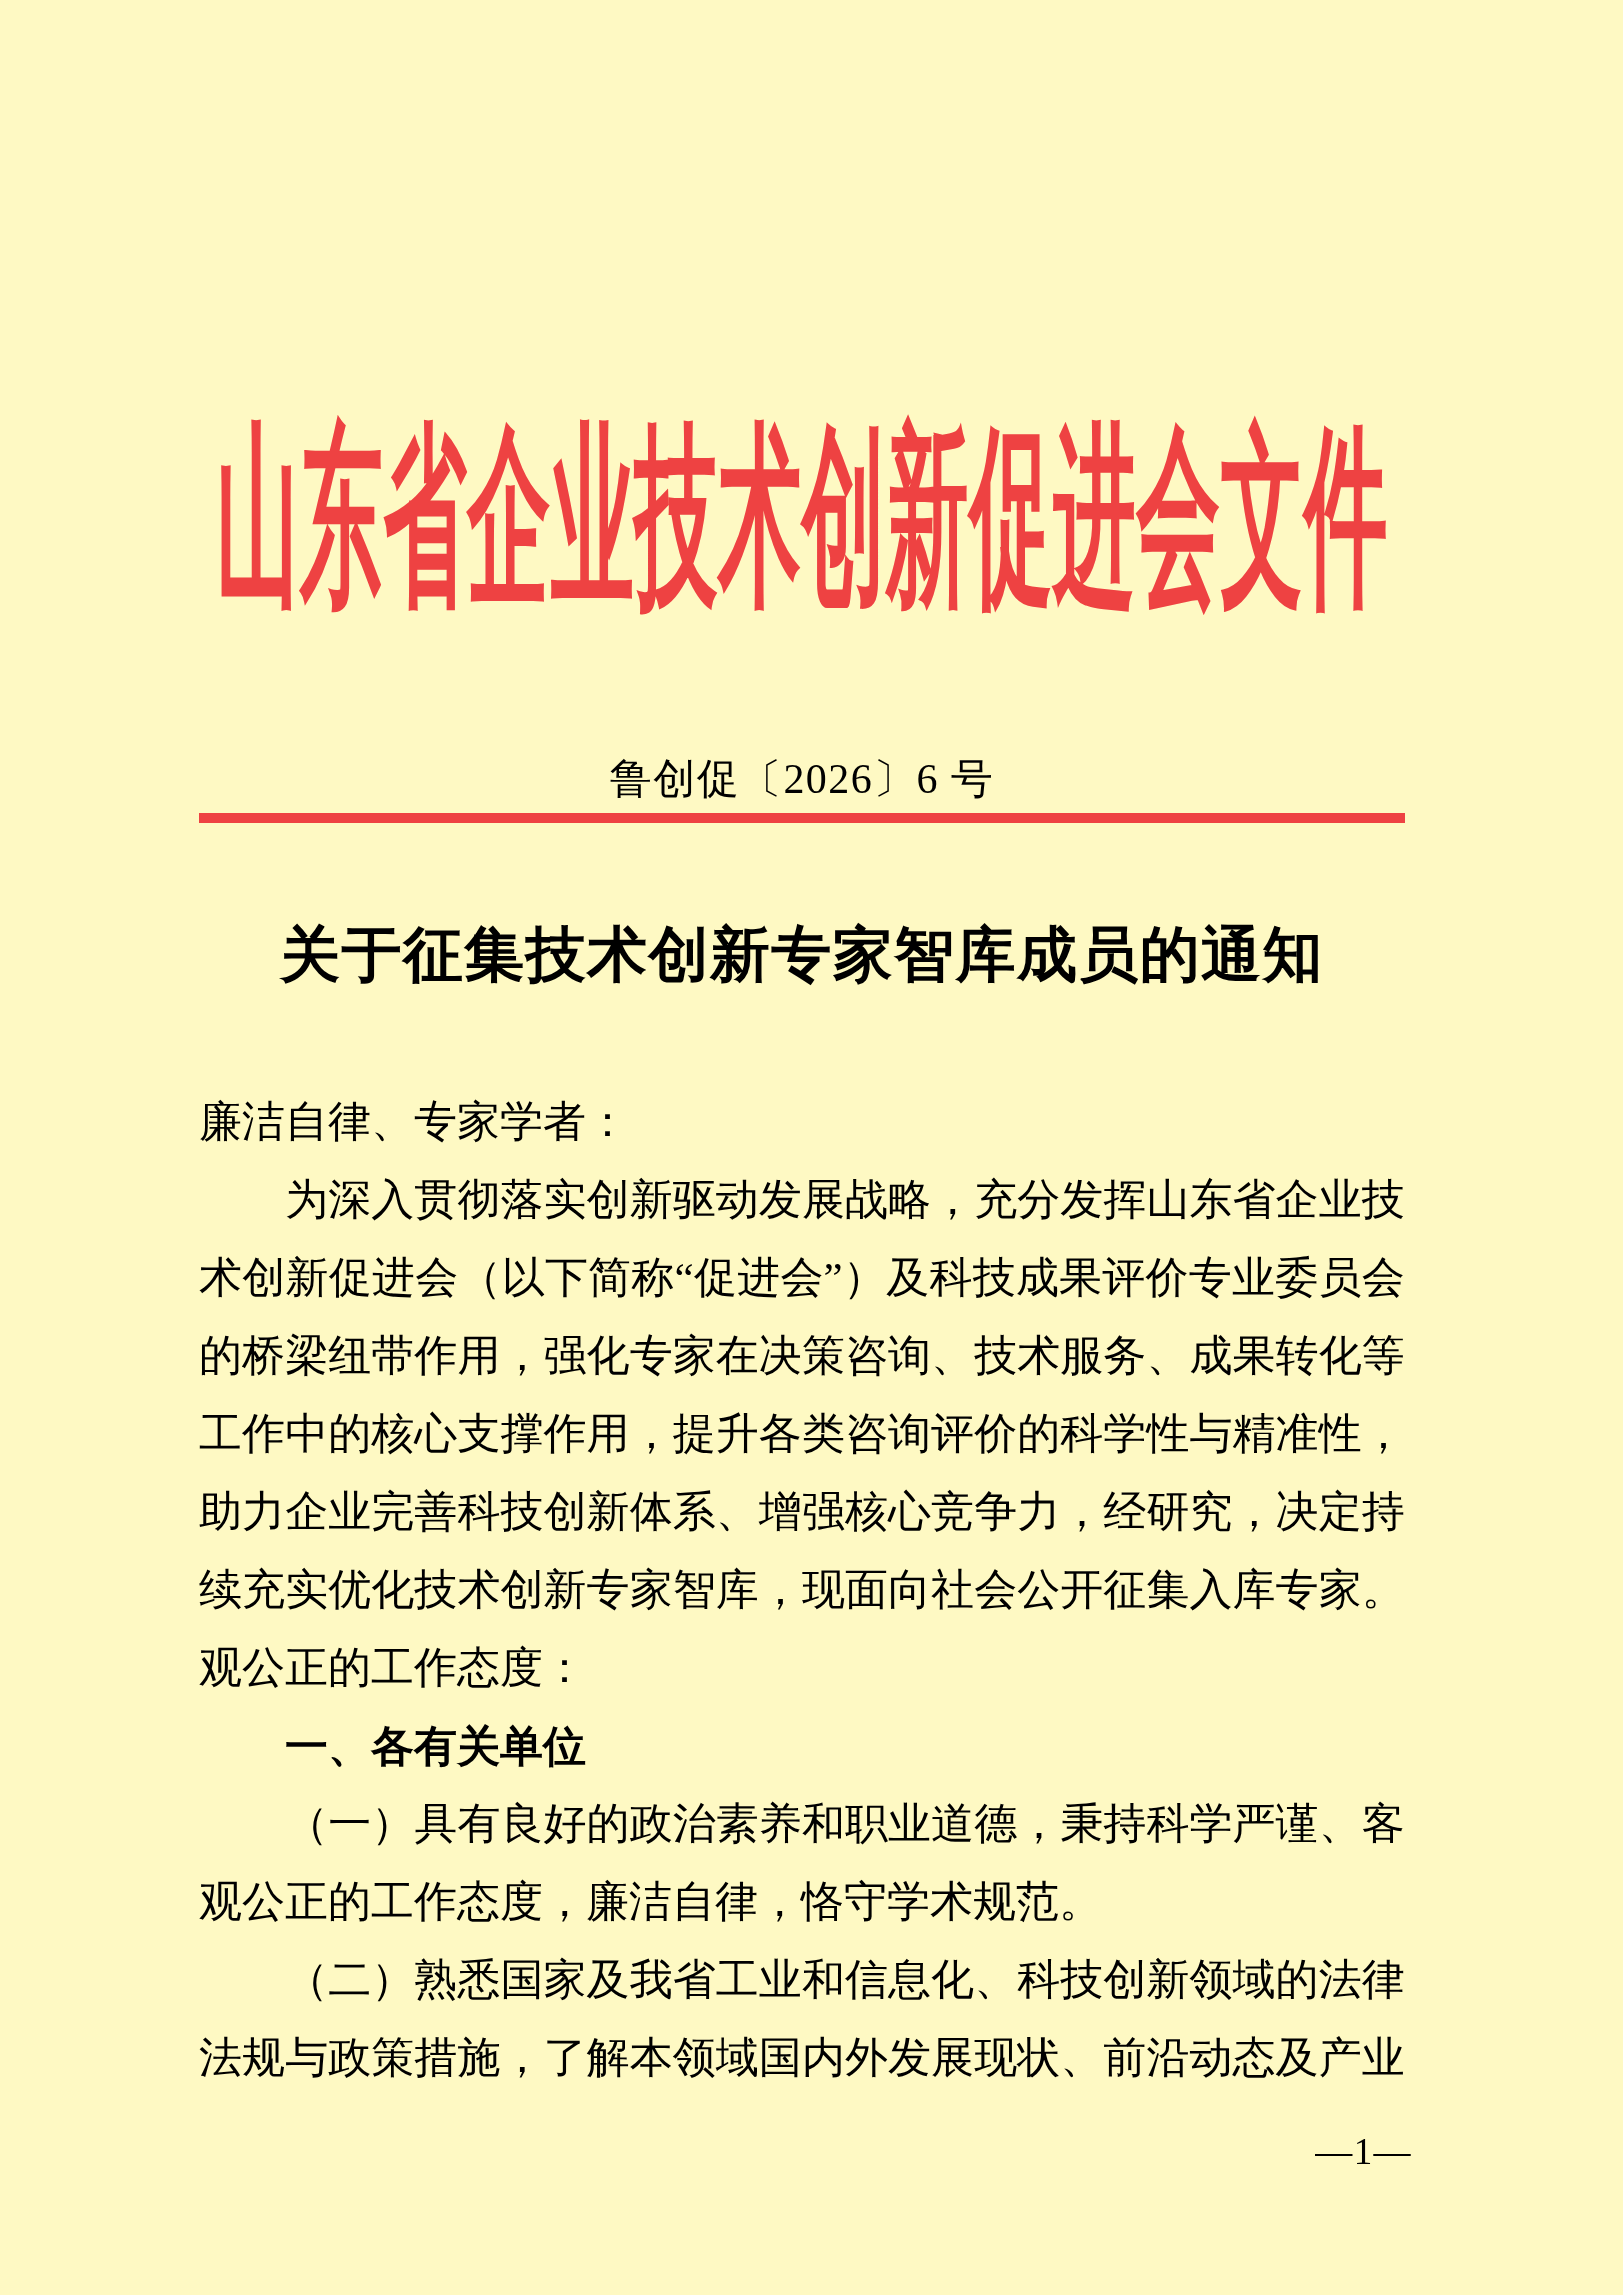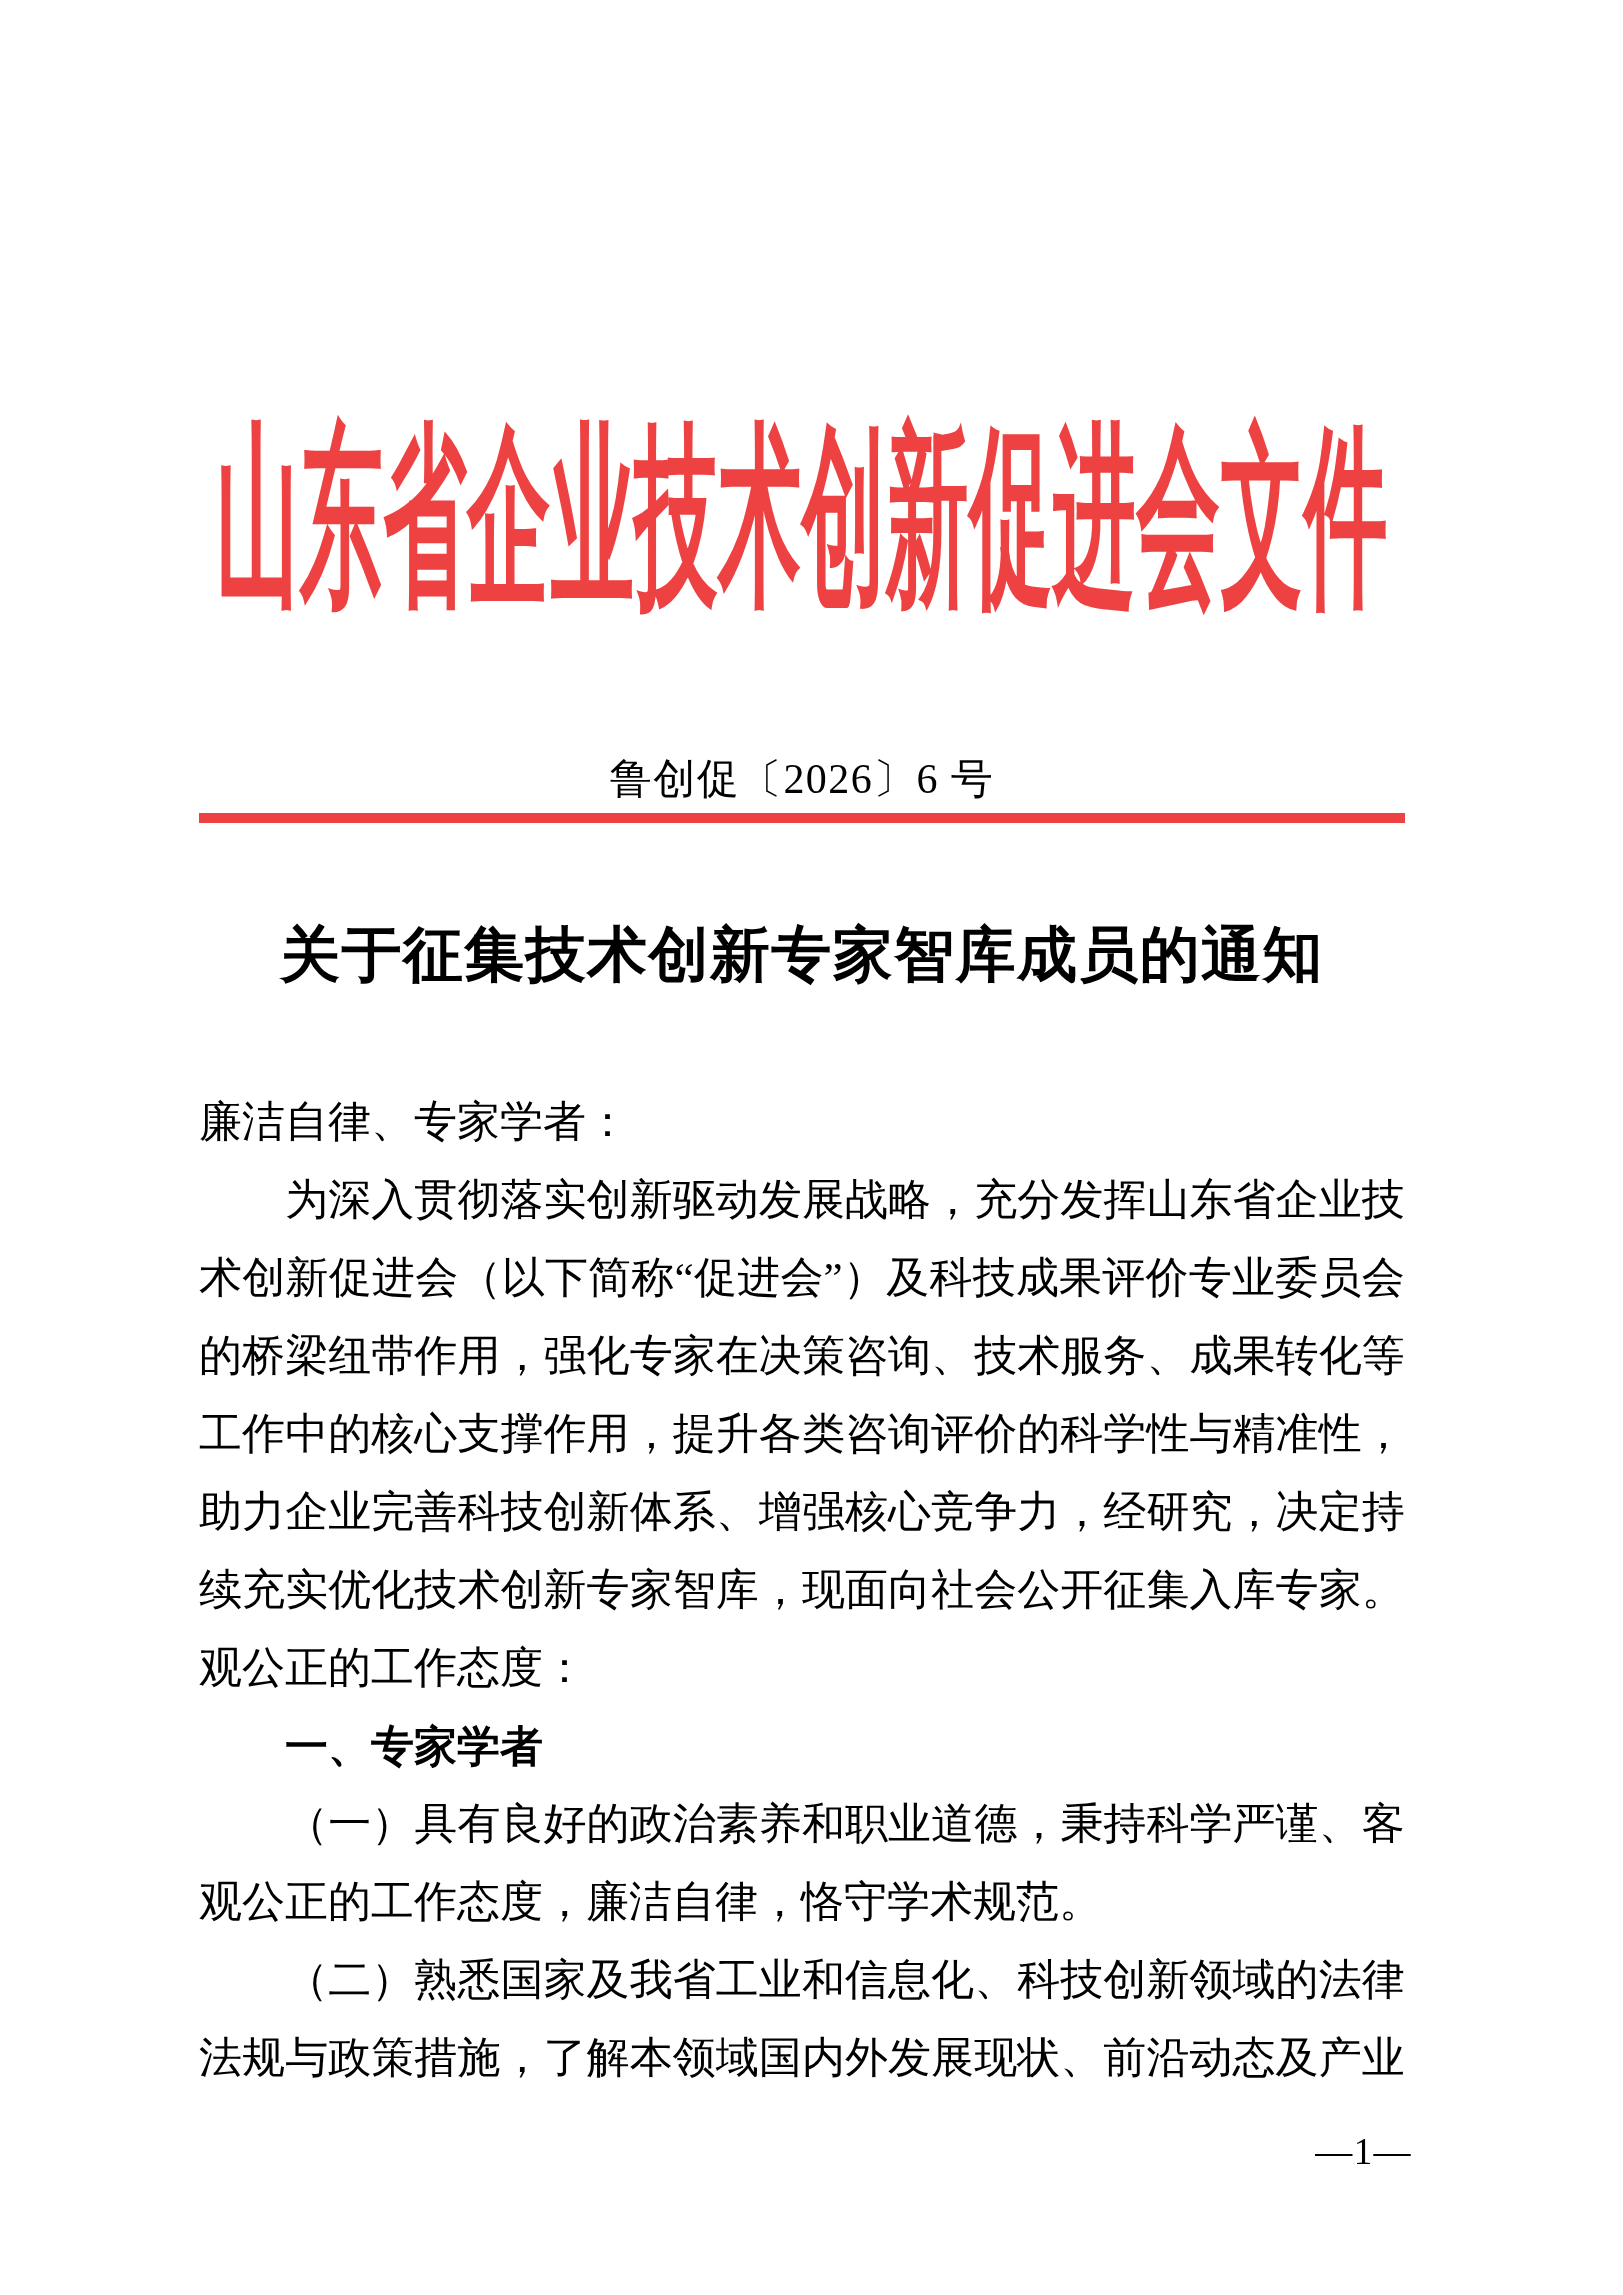--- a/index.html
+++ b/index.html
@@ -1,19 +1,19 @@
 <!DOCTYPE html>
 <html style="font-size:11px"><head>
 <meta charset="utf-8">
 <style>
   html,body{margin:0;padding:0;background:#9a9a9a;}
   .page{
     position:relative;
     width:1623px;height:2295px;
-    background:#ffffff;
+    background:#fef9c3;
     overflow:hidden;
     font-family:"Liberation Serif", serif;
     color:#000000;
   }
   
   .masthead{
     position:absolute;left:199px;top:421px;width:1206px;height:198px;
   }
   .masthead-text{
     display:block;text-align:center;white-space:nowrap;
@@ -261,21 +261,21 @@
         <span>开</span>
         <span>征</span>
         <span>集</span>
         <span>入</span>
         <span>库</span>
         <span>专</span>
         <span>家</span>
         <span>。</span>
       </div>
       <div class="line">观公正的工作态度：</div>
-      <div class="line b">　　一、专家学者</div>
+      <div class="line b">　　一、各有关单位</div>
       <div class="line j">
         <span>　</span>
         <span>　</span>
         <span>（</span>
         <span>一</span>
         <span>）</span>
         <span>具</span>
         <span>有</span>
         <span>良</span>
         <span>好</span>

